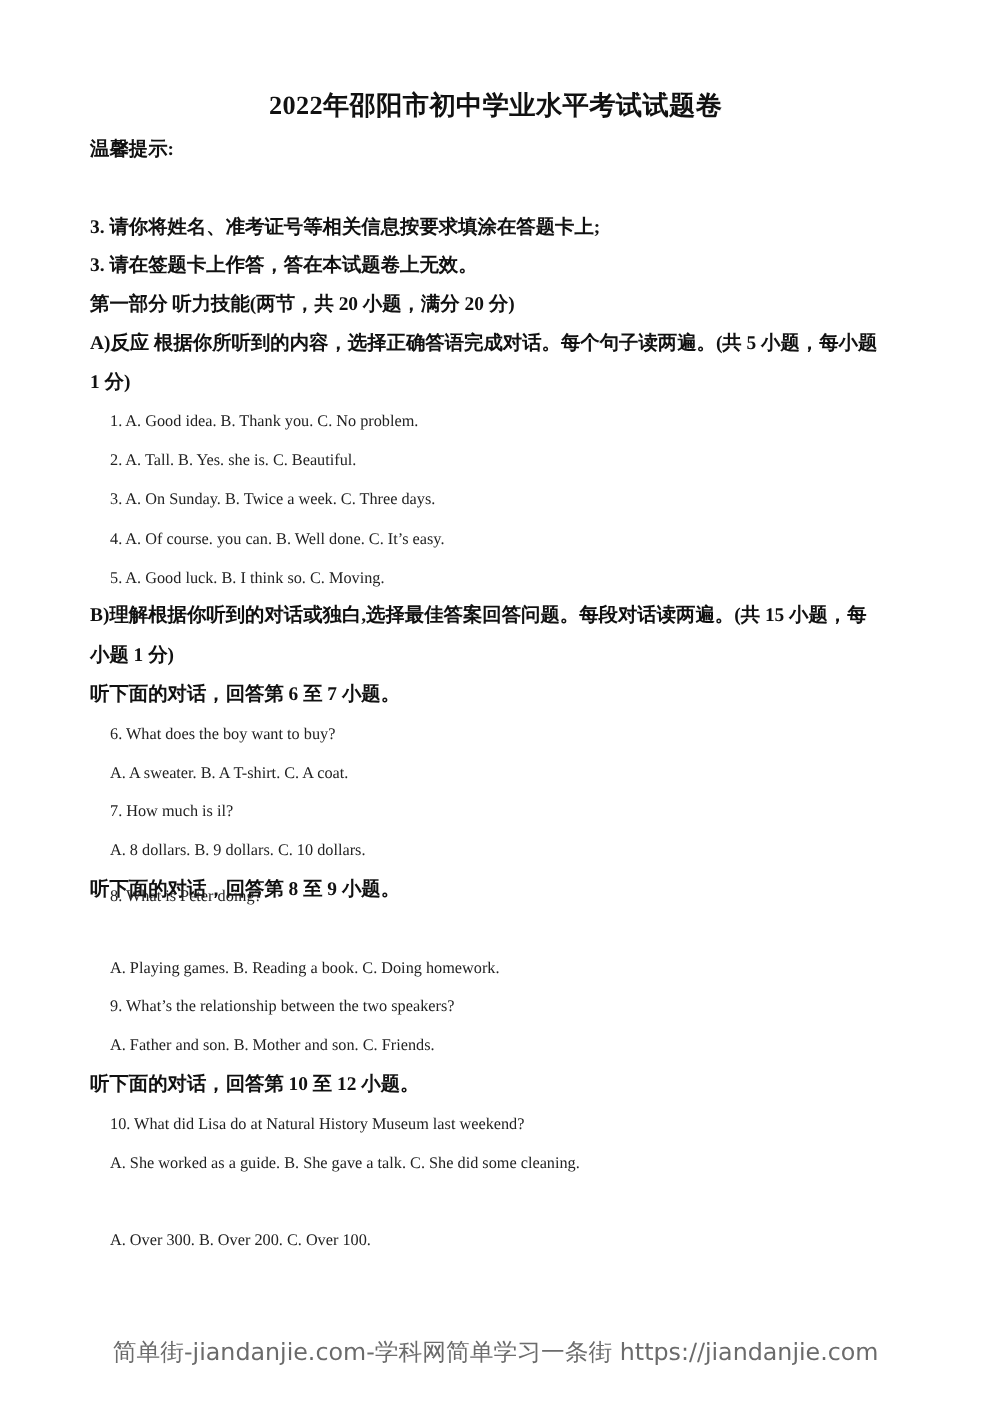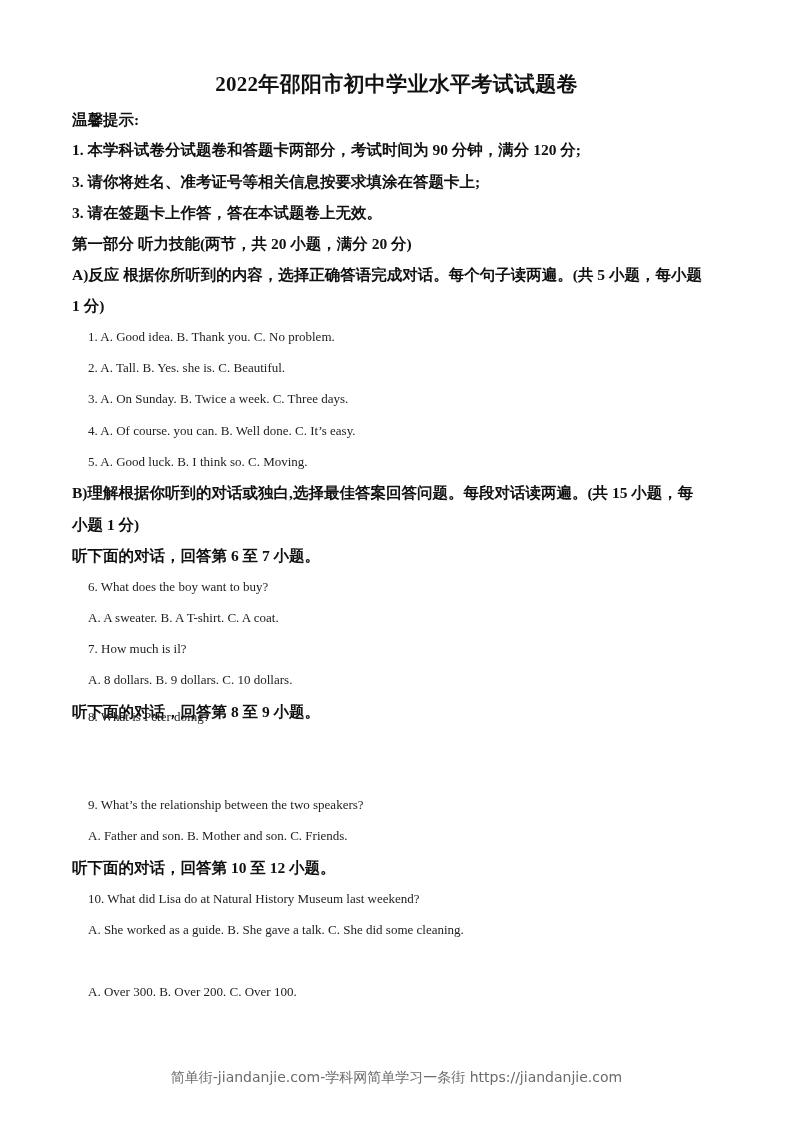--- a/index.html
+++ b/index.html
@@ -14,32 +14,31 @@
     .bold {
       font-family: "Liberation Serif", "DejaVu Serif", serif; font-weight: bold;
       font-size: 15.5px; line-height: 20px;
     }
     .plain {
       font-family: "Liberation Serif", "DejaVu Serif", serif; font-weight: normal;
       font-size: 13px; line-height: 18px; color: #222; margin-left: 16px;
     }
     .footer {
       position: absolute; left: 0; top: 1069px; width: 793px; text-align: center;
-      font-family: "DejaVu Sans", sans-serif; font-size: 14px; color: #6b6b6b;
+      font-family: "DejaVu Sans", sans-serif; font-size: 19px; color: #6b6b6b;
     }
   </style>
 </head>
 <body>
 
 <div class="page">
 
   <div class="title">2022年邵阳市初中学业水平考试试题卷</div>
 
   <div class="line bold" style="top:110px">温馨提示:</div>
-  <div class="line bold" style="top:140px">1.  本学科试卷分试题卷和答题卡两部分，考试时间为 90 分钟，满分 120 分;</div>
   <div class="line bold" style="top:172px">3.  请你将姓名、准考证号等相关信息按要求填涂在答题卡上;</div>
   <div class="line bold" style="top:203px">3.  请在签题卡上作答，答在本试题卷上无效。</div>
 
   <div class="line bold" style="top:234px">第一部分  听力技能(两节，共 20 小题，满分 20 分)</div>
 
   <div class="line bold" style="top:265px">A)反应  根据你所听到的内容，选择正确答语完成对话。每个句子读两遍。(共 5 小题，每小题</div>
   <div class="line bold" style="top:296px">1 分)</div>
 
   <div class="line plain" style="top:328px">1. A. Good idea.    B. Thank you.    C. No problem.</div>
   <div class="line plain" style="top:359px">2. A. Tall.      B. Yes. she is.    C. Beautiful.</div>
@@ -51,20 +50,21 @@
   <div class="line bold" style="top:515px">小题 1 分)</div>
 
   <div class="line bold" style="top:546px">听下面的对话，回答第 6 至 7 小题。</div>
   <div class="line plain" style="top:578px">6. What does the boy want to buy?</div>
   <div class="line plain" style="top:609px">A. A sweater.    B. A T-shirt.    C. A coat.</div>
   <div class="line plain" style="top:640px">7. How much is il?</div>
   <div class="line plain" style="top:671px">A. 8 dollars.    B. 9 dollars.    C. 10 dollars.</div>
 
   <div class="line bold" style="top:702px">听下面的对话，回答第 8 至 9 小题。</div>
   <div class="line plain" style="top:708px">8. What is Peter doing?</div>
+  <div class="line plain" style="top:765px">A. Playing games. B. Reading a book. C. Doing homework.</div>
   <div class="line plain" style="top:796px">9. What’s the relationship between the two speakers?</div>
   <div class="line plain" style="top:827px">A. Father and son.    B. Mother and son. C. Friends.</div>
 
   <div class="line bold" style="top:858px">听下面的对话，回答第 10 至 12 小题。</div>
   <div class="line plain" style="top:890px">10. What did Lisa do at Natural History Museum last weekend?</div>
   <div class="line plain" style="top:921px">A. She worked as a guide. B. She gave a talk. C. She did some cleaning.</div>
   <div class="line plain" style="top:983px">A. Over 300.    B. Over 200.    C. Over 100.</div>
 
   <div class="footer">简单街-jiandanjie.com-学科网简单学习一条街 https://jiandanjie.com</div>
 </div>

